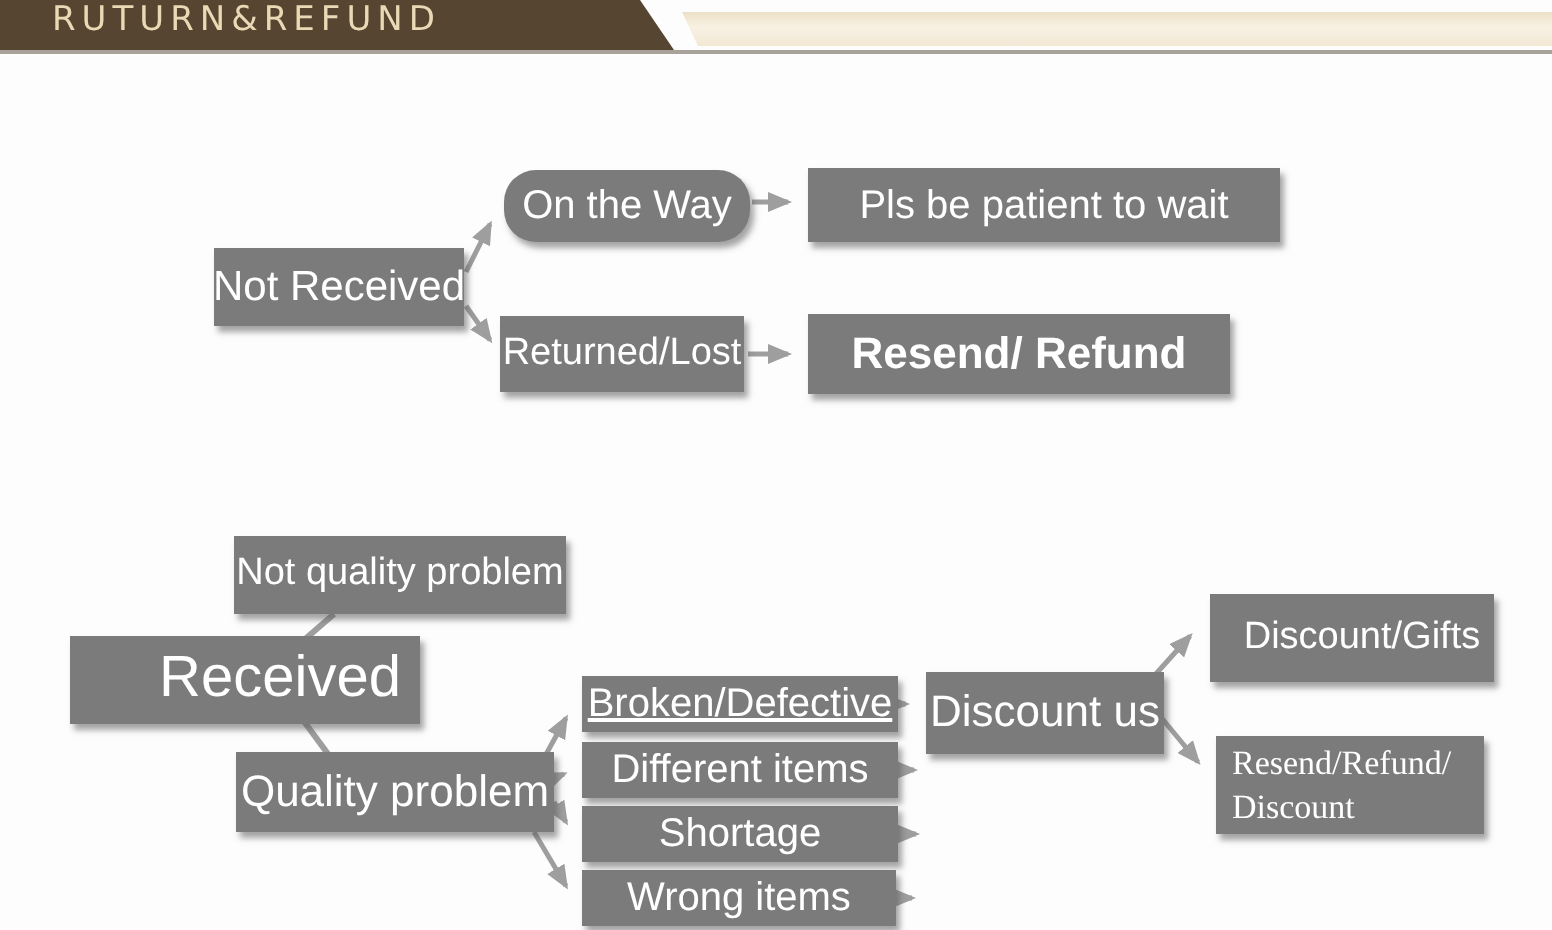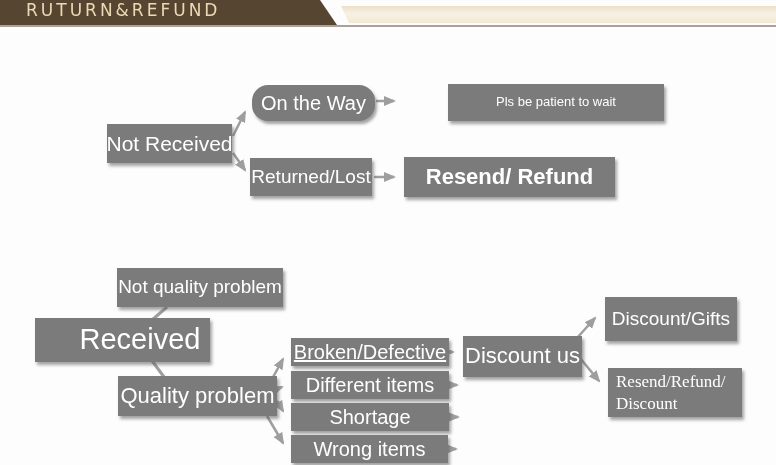--- a/index.html
+++ b/index.html
@@ -31,32 +31,32 @@
   }
   
   .node{
     position:absolute;background:#7b7b7b;color:#ffffff;
     display:flex;align-items:center;justify-content:center;
     box-shadow:2px 3px 3px rgba(90,90,90,0.55);
     text-align:center;white-space:nowrap;line-height:1.1;
   }
   #n-not-received        {left:107px;top:124px;width:125px;height:39px;font-size:21px;}
   #n-on-the-way          {left:252px;top:85px; width:123px;height:36px;font-size:20px;border-radius:16px;}
-  #n-pls-be-patient      {left:404px;top:84px; width:216px;height:37px;font-size:13px;margin-left:44px;}
+  #n-pls-be-patient      {left:404px;top:84px; width:236px;height:37px;font-size:20px;}
   #n-returned-lost       {left:250px;top:158px;width:122px;height:38px;font-size:19px;}
   #n-resend-refund       {left:404px;top:157px;width:211px;height:40px;font-size:22px;font-weight:bold;}
   #n-not-quality-problem {left:117px;top:268px;width:166px;height:39px;font-size:19px;}
   #n-received            {left:35px; top:318px;width:140px;height:44px;font-size:29px;padding-left:35px;}
   #n-quality-problem     {left:118px;top:376px;width:159px;height:40px;font-size:22px;}
   #n-broken-defective    {left:291px;top:338px;width:158px;height:28px;font-size:20px;text-decoration:underline;}
   #n-different-color     {left:291px;top:371px;width:158px;height:28px;font-size:20px;}
   #n-shortage            {left:291px;top:403px;width:158px;height:28px;font-size:20px;}
   #n-wrong-items         {left:291px;top:435px;width:157px;height:28px;font-size:20px;}
   #n-contact-us          {left:463px;top:336px;width:119px;height:41px;font-size:22px;}
-  #n-discount-gifts      {left:605px;top:297px;width:132px;height:44px;font-size:19px;}
+  #n-discount-gifts      {left:605px;top:297px;width:132px;height:44px;font-size:19px;padding-left:10px;}
   #n-resend-refund-discount{
     left:608px;top:368px;width:134px;height:49px;font-size:17px;
     justify-content:flex-start;text-align:left;padding-left:8px;box-sizing:border-box;
     white-space:pre-line;line-height:1.25;font-family:Liberation Serif, serif;
   }
   
   .arrows{position:absolute;left:0;top:0;width:776px;height:465px;pointer-events:none;}
 </style>
 </head>
 <body>

